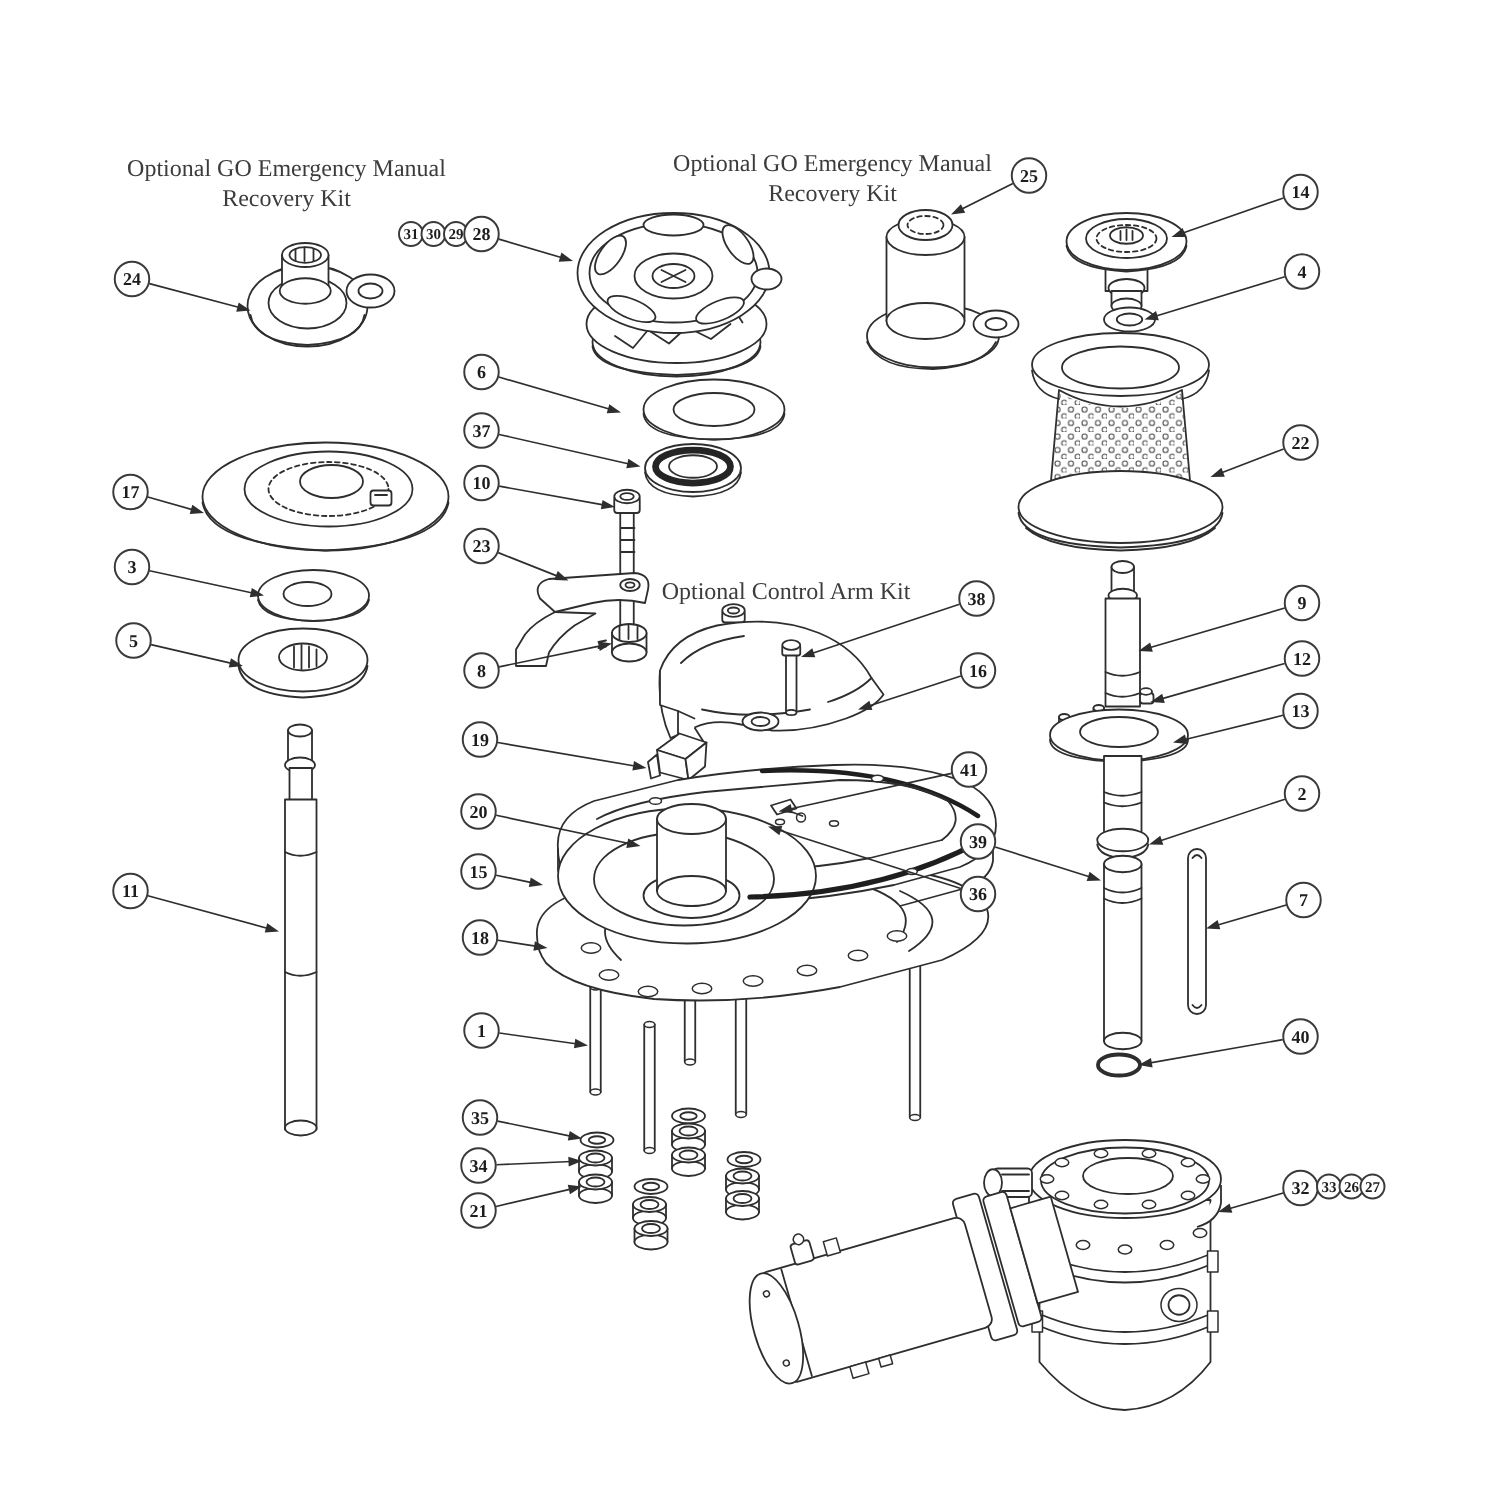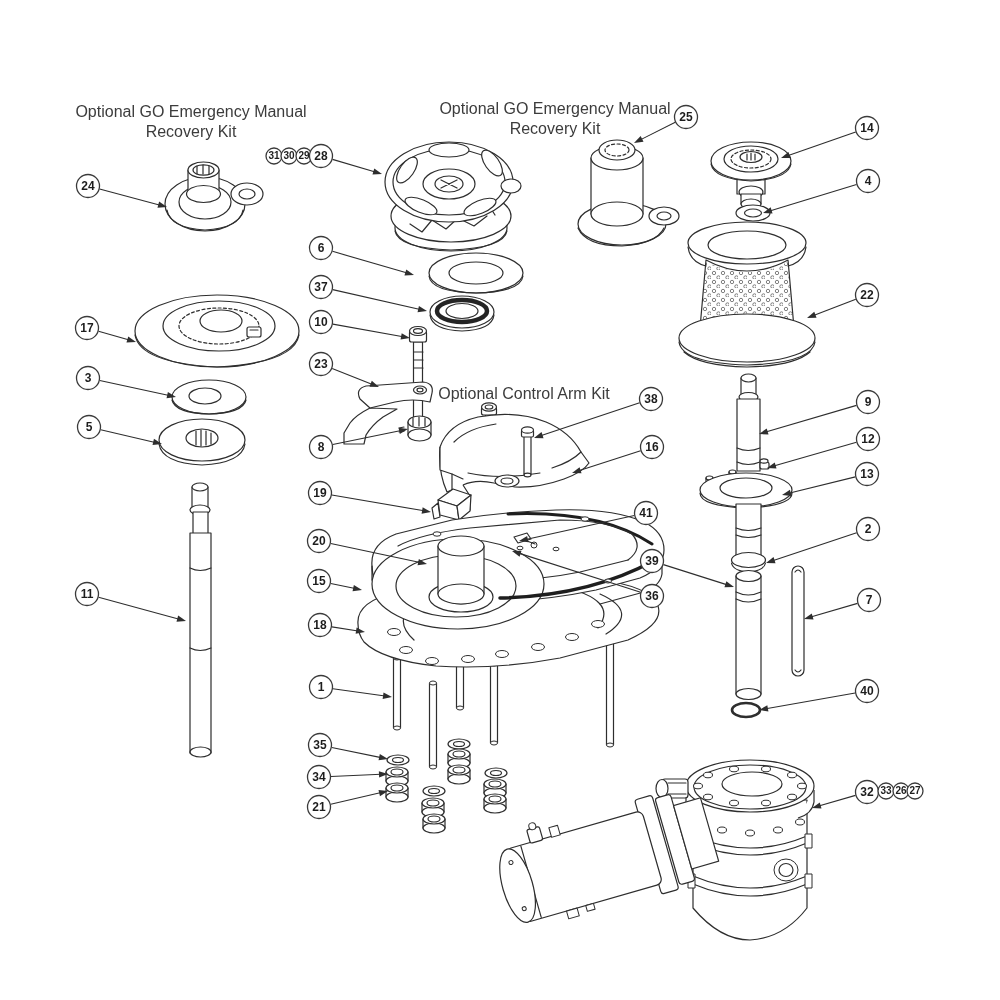--- a/index.html
+++ b/index.html
@@ -1,17 +1,17 @@
 <!DOCTYPE html>
 <html><head>
 <meta charset="utf-8">
 <style>
   html,body{margin:0;padding:0;background:#fff;}
   .stage{position:relative;width:1000px;height:1000px;background:#ffffff;overflow:hidden;
-         font-family:Liberation Sans, sans-serif;}
+         font-family:Liberation Serif, serif;}
   svg{display:block;}
   .ln{fill:none;stroke:#2e2e2e;stroke-width:1.2;stroke-linecap:round;stroke-linejoin:round;}
   .fw{fill:#ffffff;stroke:#2e2e2e;stroke-width:1.2;stroke-linejoin:round;}
   .fwl{fill:#ffffff;stroke:#2e2e2e;stroke-width:1;stroke-linejoin:round;}
   .thick{fill:none;stroke:#1e1e1e;stroke-width:3;stroke-linecap:round;}
   .heavy{fill:none;stroke:#242424;stroke-width:4.5;}
   .dash{stroke-dasharray:3 2.4;}
   .dots{fill:none;stroke:#4a4a4a;stroke-width:.7;}
   .title-text{fill:#3c3c3c;}
   .callout-circle{fill:#ffffff;stroke:#3a3a3a;stroke-width:1.3;}

